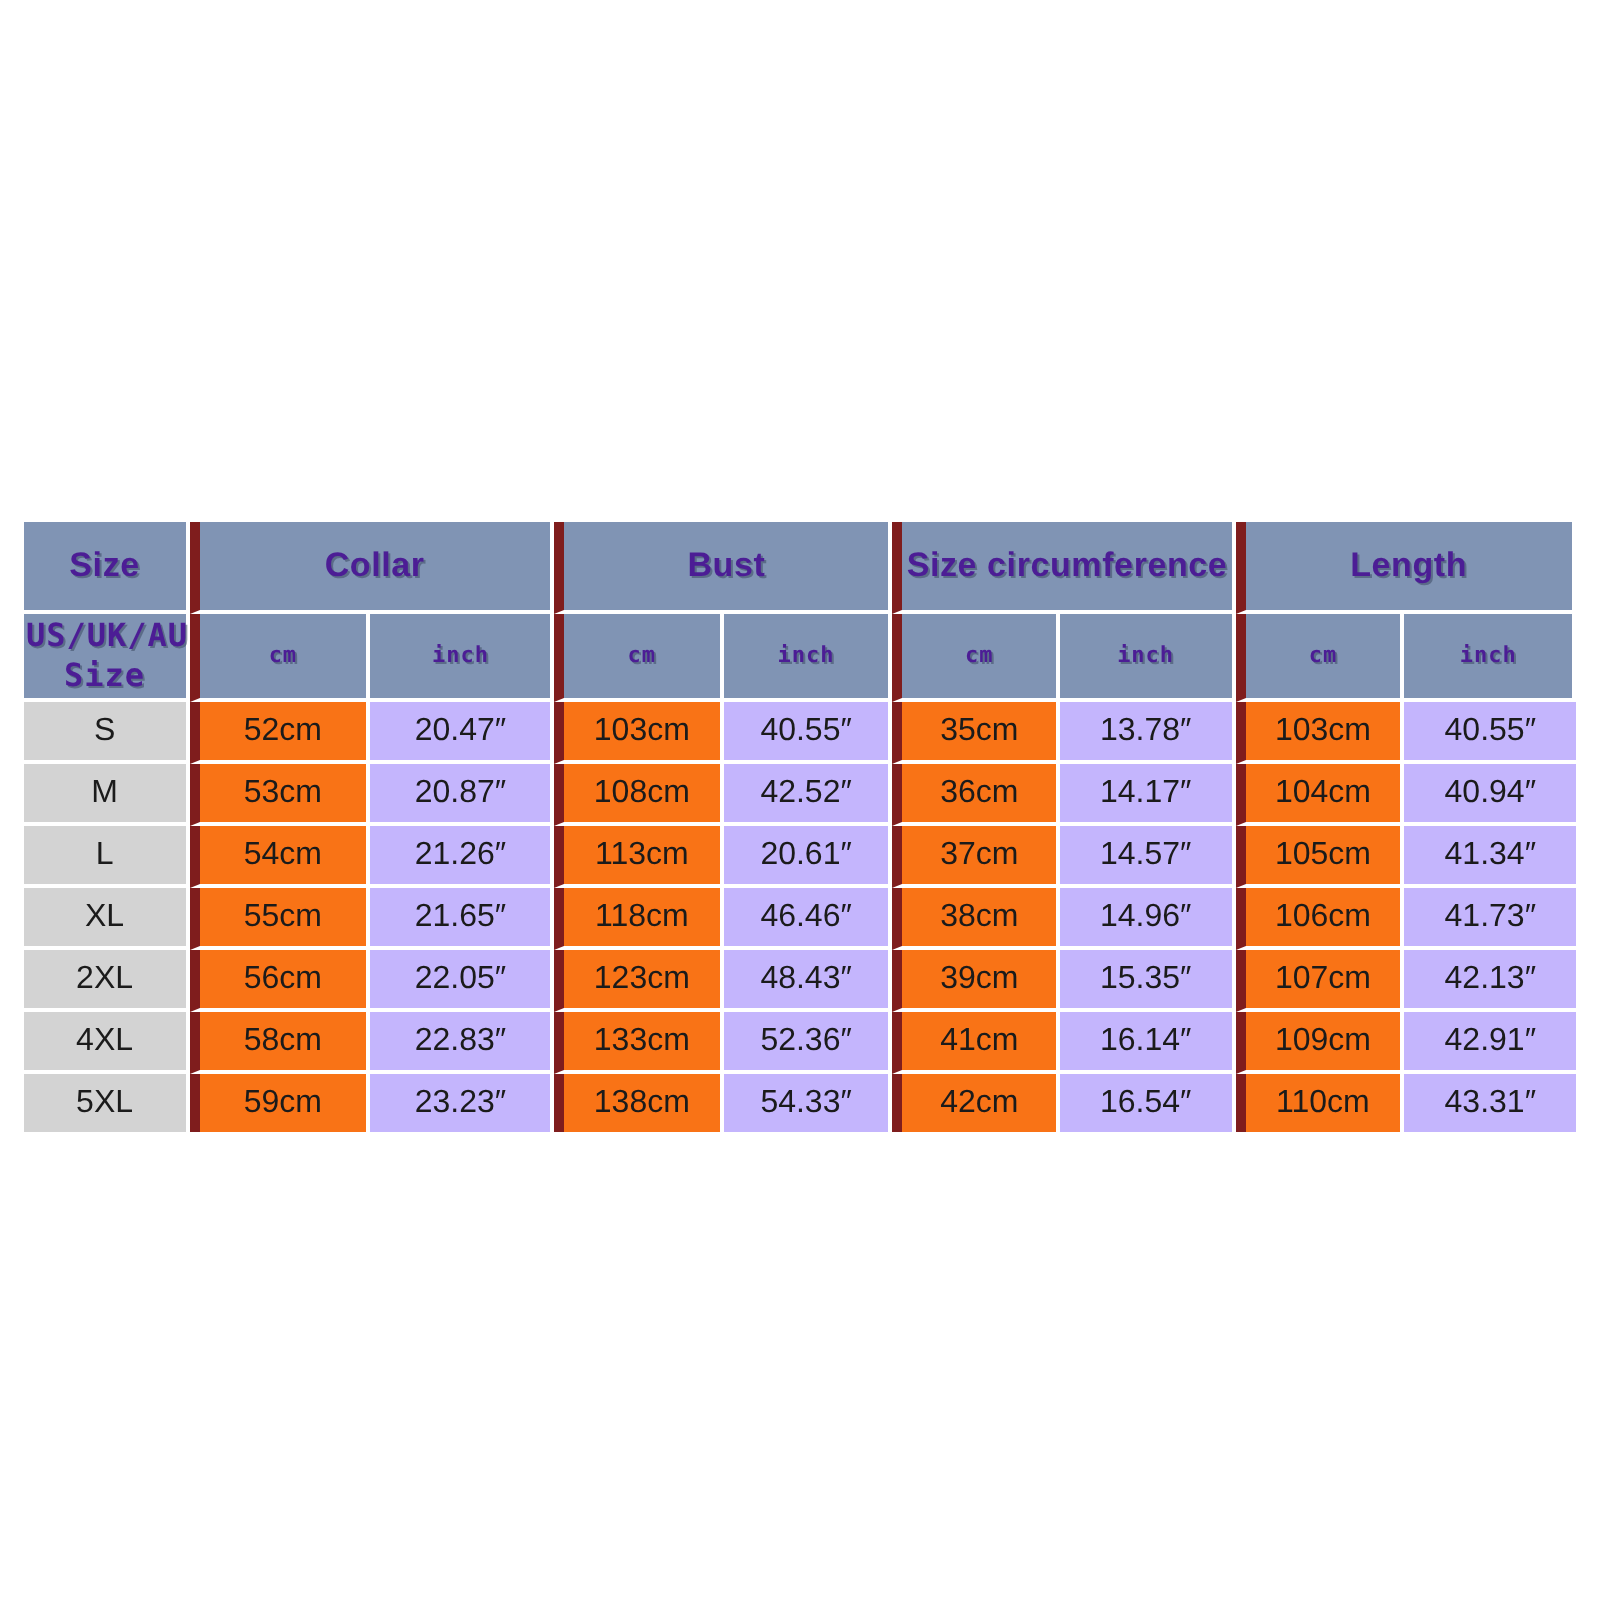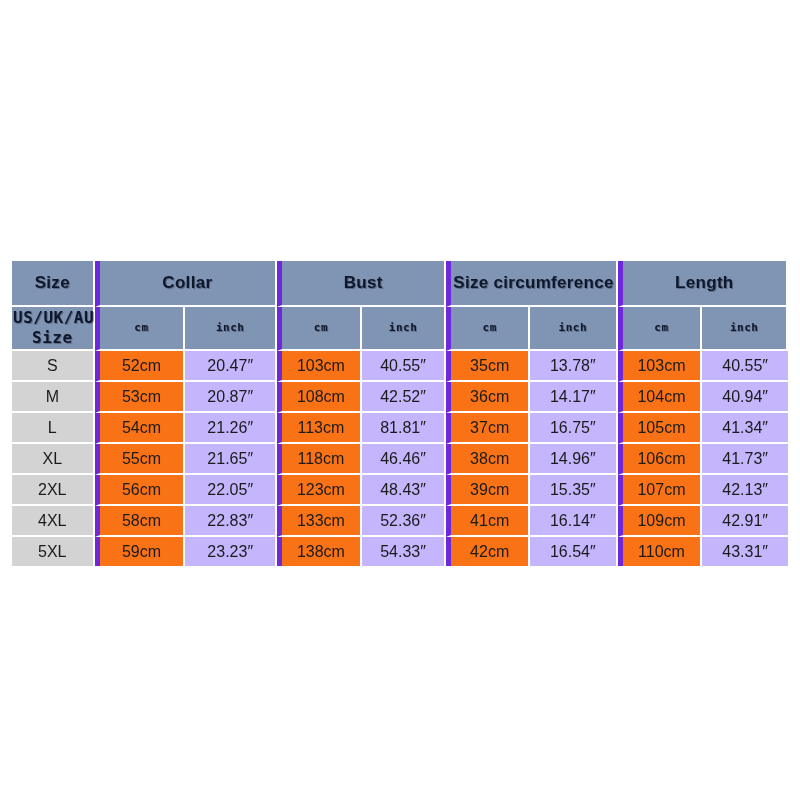--- a/index.html
+++ b/index.html
@@ -22,21 +22,21 @@
     border-collapse: separate;
     border-spacing: 0;
     width: 776px;
     table-layout: fixed;
   }
 
   
   tr.group-head th,
   tr.sub-head th {
     background: #8094b4;
-    color: #0f172a;
+    color: #4c1d95;
     text-align: center;
     vertical-align: middle;
     border-right: 2px solid #ffffff;
     border-bottom: 2px solid #ffffff;
     text-shadow: 1px 1px 0 rgba(60,75,100,0.55);
   }
 
   tr.group-head th {
     height: 42px;
     font-size: 17px;
@@ -54,21 +54,21 @@
     line-height: 1.25;
   }
 
   tr.sub-head th.size-sub {
     font-size: 16px;
   }
 
   
   th.group-start,
   td.group-start {
-    border-left: 5px solid #6d28d9;
+    border-left: 5px solid #7f1d1d;
   }
 
   th.last-col,
   td.last-col {
     border-right: none;
   }
 
   
   tbody td {
     height: 27px;
@@ -150,23 +150,23 @@
           <td class="c-cm group-start">36cm</td>
           <td class="c-inch">14.17″</td>
           <td class="c-cm group-start">104cm</td>
           <td class="c-inch last-col">40.94″</td>
         </tr>
         <tr>
           <td class="c-size">L</td>
           <td class="c-cm group-start">54cm</td>
           <td class="c-inch">21.26″</td>
           <td class="c-cm group-start">113cm</td>
-          <td class="c-inch">81.81″</td>
+          <td class="c-inch">20.61″</td>
           <td class="c-cm group-start">37cm</td>
-          <td class="c-inch">16.75″</td>
+          <td class="c-inch">14.57″</td>
           <td class="c-cm group-start">105cm</td>
           <td class="c-inch last-col">41.34″</td>
         </tr>
         <tr>
           <td class="c-size">XL</td>
           <td class="c-cm group-start">55cm</td>
           <td class="c-inch">21.65″</td>
           <td class="c-cm group-start">118cm</td>
           <td class="c-inch">46.46″</td>
           <td class="c-cm group-start">38cm</td>

